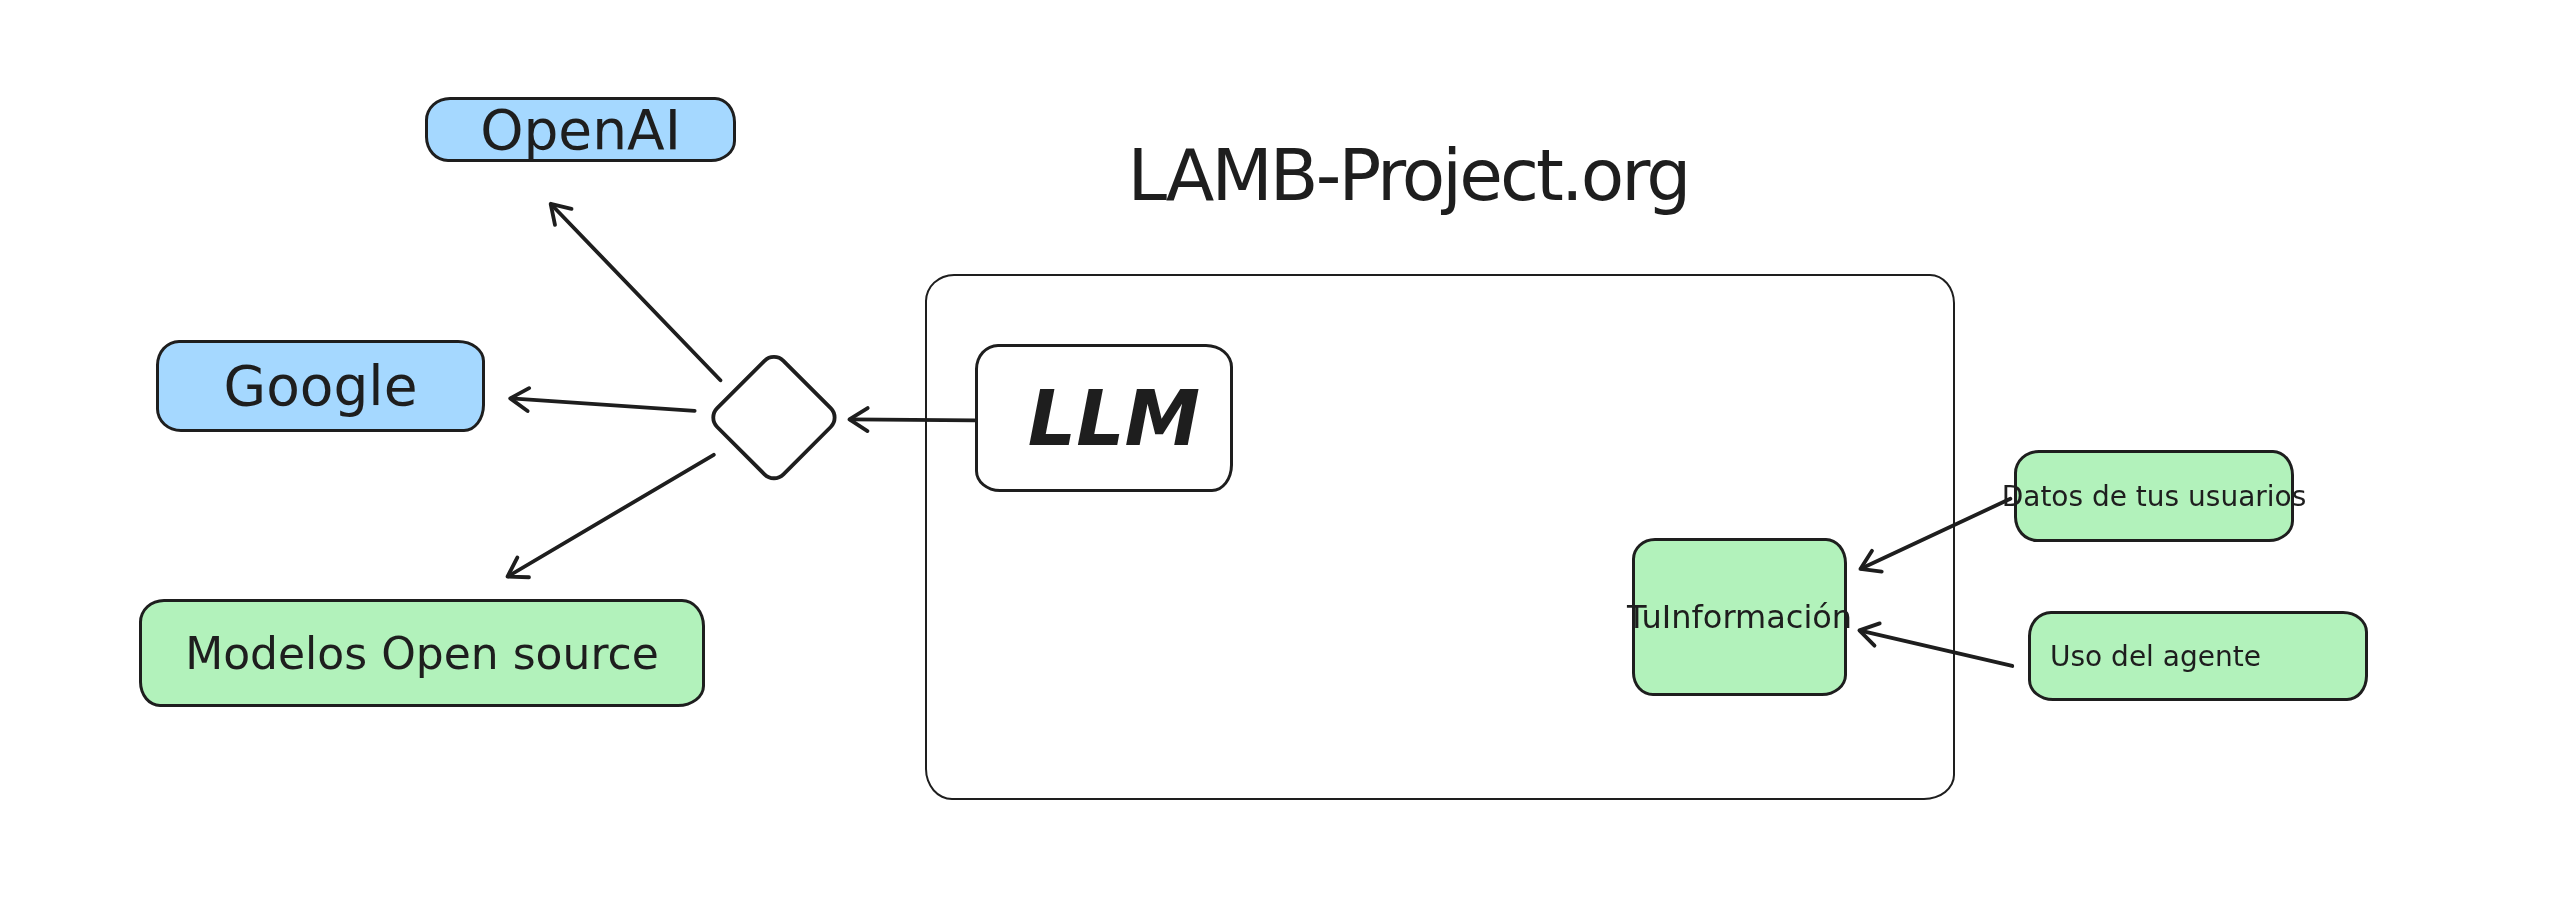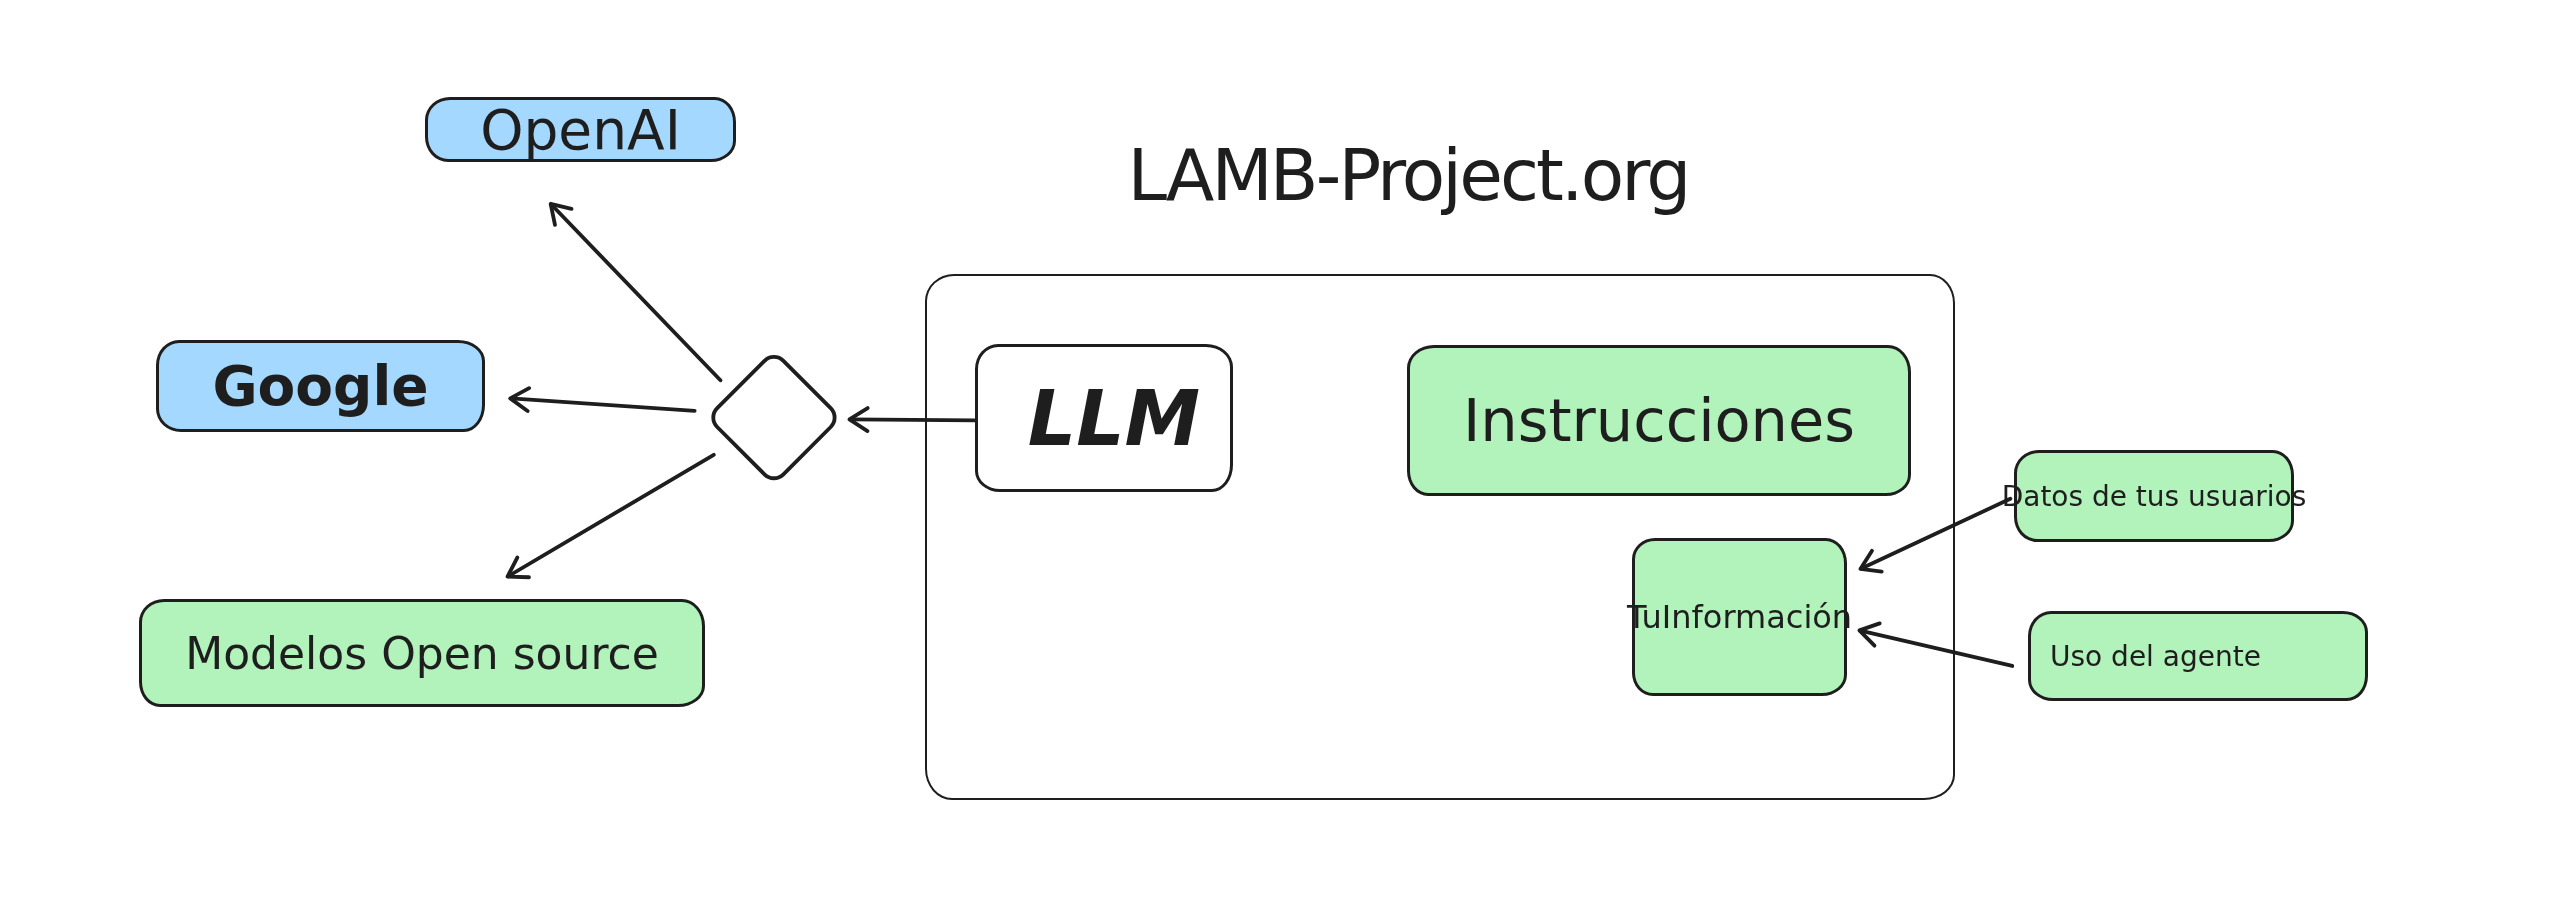--- a/index.html
+++ b/index.html
@@ -52,21 +52,21 @@
   .container-frame {
     position: absolute;
     box-sizing: border-box;
     border: 2.9px solid #1e1e1e;
     border-radius: 29px 25px 31px 27px / 27px 29px 25px 31px;
     background: #ffffff;
     left: 925px; top: 274px; width: 1030px; height: 526px;
   }
 
   .node-openai  { left: 425px;  top: 97px; width: 311px; height: 65px;  font-size: 55px; border-radius: 25px 21px 25px 23px / 23px 25px 21px 25px; text-align: center; }
-  .node-google  { left: 156px;  top: 340px; width: 329px; height: 92px;  font-size: 55px; border-radius: 23px 27px 21px 25px / 25px 21px 27px 23px; font-weight: bold; }
+  .node-google  { left: 156px;  top: 340px; width: 329px; height: 92px;  font-size: 55px; border-radius: 23px 27px 21px 25px / 25px 21px 27px 23px; }
   .node-modelos { left: 139px;  top: 599px; width: 566px; height: 108px; font-size: 44px; border-radius: 25px 23px 27px 21px / 23px 27px 21px 25px; }
 
   .node-llm {
     left: 975px; top: 344px; width: 258px; height: 148px;
     font-size: 76px; font-style: italic; font-weight: 600;
     border-radius: 23px 27px 21px 25px / 25px 23px 27px 21px;
     border-width: 3.3px;
   }
   .node-instrucciones { left: 1407px; top: 345px; width: 504px; height: 151px; font-size: 59px; border-radius: 27px 23px 25px 21px / 23px 27px 21px 25px; border-width: 3.3px; }
   .node-conocimiento  { left: 956px; top: 557px; width: 626px; height: 209px; font-size: 80px; border-radius: 25px 27px 23px 25px / 27px 23px 25px 21px; border-width: 3.3px; }
@@ -117,23 +117,20 @@
   </div>
 
   <div class="node green node-modelos">
     <span>Modelos Open source</span>
   </div>
 
   <div class="node white node-llm">
     <span>LLM</span>
   </div>
 
-  <div class="node green node-instrucciones">
-    <span>Instrucciones</span>
-  </div>
 
 
   <div class="node green node-tu-informacion">
     <span>Tu</span>
     <span>Información</span>
   </div>
 
   <div class="node green node-datos">
     <span>Datos de tus usuarios</span>
   </div>

